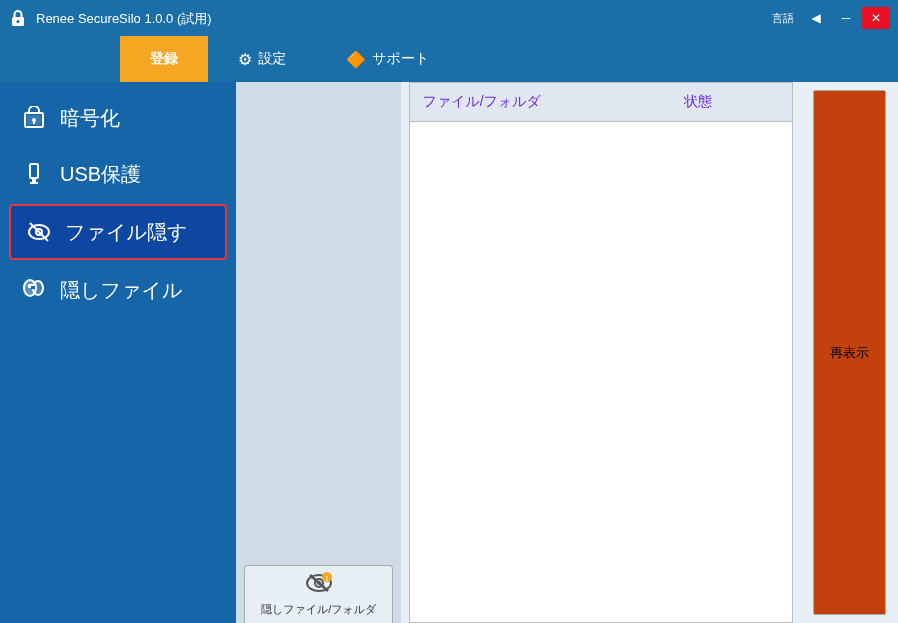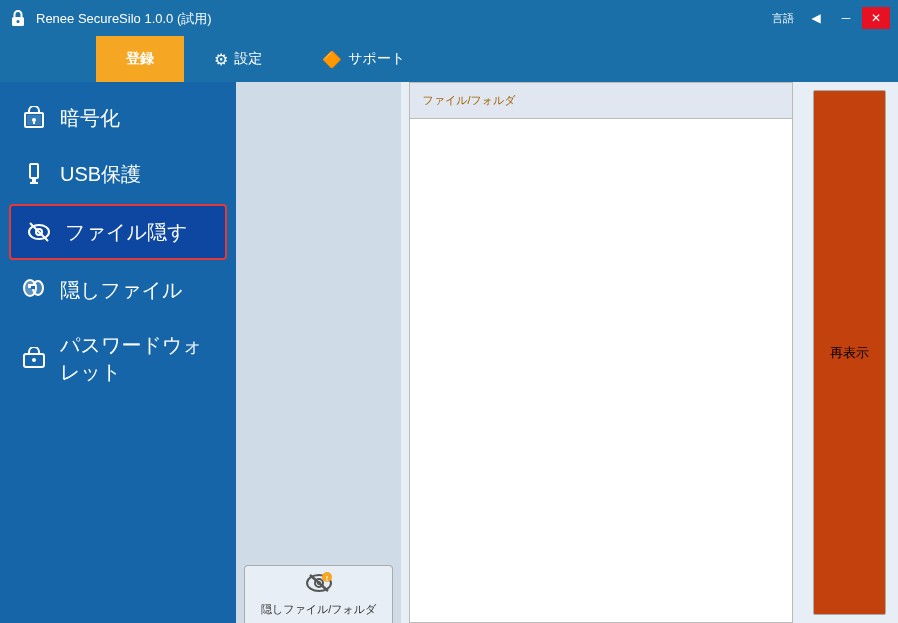--- a/index.html
+++ b/index.html
@@ -67,21 +67,21 @@
       height: calc(623px - 36px - 46px);
       
     }
 
     
     .tab-bar {
       background: #1a6fa8;
       height: 46px;
       display: flex;
       align-items: stretch;
-      padding-left: 96px;
+      padding-left: 120px;
     }
     .tab-item {
       display: flex;
       align-items: center;
       gap: 6px;
       padding: 0 30px;
       cursor: pointer;
       color: white;
       font-size: 14px;
     }
@@ -172,22 +172,22 @@
       overflow: hidden;
     }
     .table-header {
       display: flex;
       background: #e0e7f0;
       border-bottom: 1px solid #bbb;
       padding: 6px 0;
     }
     .table-header-cell {
       padding: 4px 12px;
-      font-size: 11px;
-      color: #a16207;
+      font-size: 14px;
+      color: #6d28d9;
       font-weight: normal;
     }
     .col-file { flex: 1; }
     .col-status { width: 120px; }
     .table-body {
       flex: 1;
       min-height: 350px;
     }
 
     
@@ -287,30 +287,20 @@
       <div class="sidebar-icon">
         <svg width="24" height="24" viewBox="0 0 24 24" fill="white">
           <ellipse cx="8" cy="10" rx="6" ry="8" fill="rgba(255,255,255,0.3)" stroke="white" stroke-width="2"></ellipse>
           <rect x="6" y="6" width="8" height="4" rx="1" fill="white"></rect>
           <ellipse cx="16" cy="10" rx="5" ry="7" fill="rgba(255,255,255,0.2)" stroke="white" stroke-width="2"></ellipse>
           <rect x="9" y="8" width="4" height="3" fill="rgba(30,100,180,1)"></rect>
         </svg>
       </div>
       <span>隠しファイル</span>
     </div>
-    <div class="sidebar-item">
-      <div class="sidebar-icon">
-        <svg width="24" height="24" viewBox="0 0 24 24" fill="none">
-          <rect x="2" y="7" width="20" height="13" rx="2" stroke="white" stroke-width="2"></rect>
-          <path d="M7 7V5a5 5 0 0110 0v2" stroke="white" stroke-width="2"></path>
-          <circle cx="12" cy="13" r="2" fill="white"></circle>
-        </svg>
-      </div>
-      <span>パスワードウォレット</span>
-    </div>
   </div>
 
   <div class="content">
 
     <div class="sub-tab-bar">
       <div class="sub-tab active">
         <div class="sub-tab-icon">
           <svg width="28" height="22" viewBox="0 0 28 22" fill="none">
             <ellipse cx="14" cy="11" rx="12" ry="8" stroke="#555" stroke-width="2"></ellipse>
             <circle cx="14" cy="11" r="4" stroke="#555" stroke-width="2"></circle>
@@ -321,20 +311,21 @@
             <text x="22" y="9" text-anchor="middle" font-size="7" fill="white" font-weight="bold">!</text>
           </svg>
         </div>
         <span>隠しファイル/フォルダ</span>
       </div>
     </div>
 
     <div class="table-area">
       <div class="table-header">
         <div class="table-header-cell col-file">ファイル/フォルダ</div>
+        <div class="table-header-cell col-status">状態</div>
       </div>
       <div class="table-body"></div>
     </div>
 
     <div class="footer">
       <button class="btn-refresh">再表示</button>
     </div>
 
   </div>
 </div>

